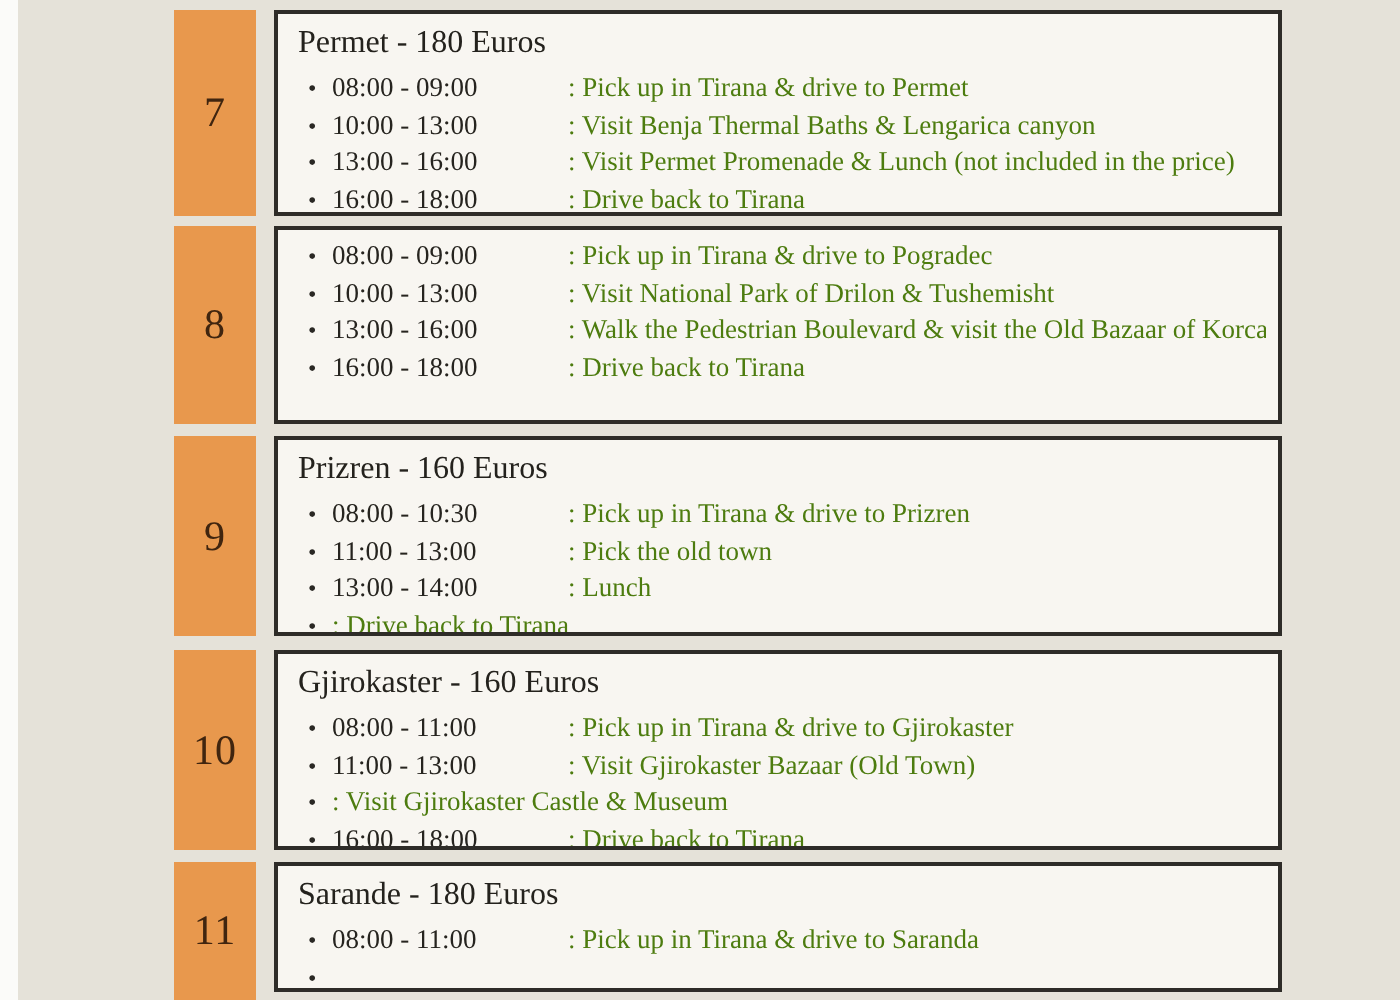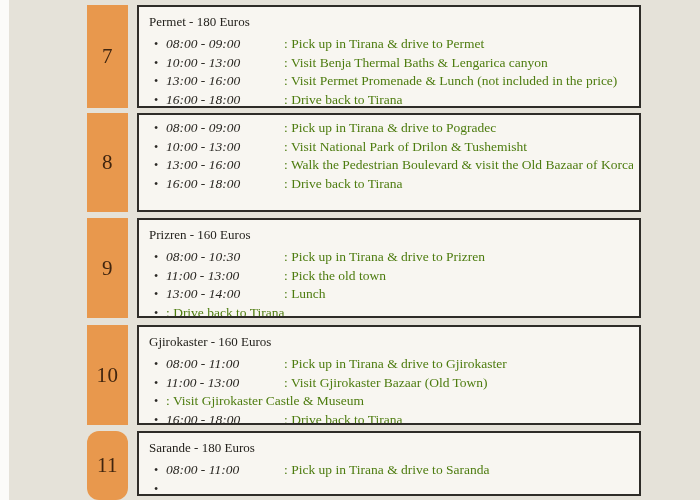--- a/index.html
+++ b/index.html
@@ -18,47 +18,47 @@
   }
   .section { position: absolute; left: 87px; width: 554px; }
   .badge {
     position: absolute; left: 0; top: 0; bottom: 0; width: 41px;
     background: #e8984d;
     display: flex; align-items: center; justify-content: center;
   }
   .badge .num {
     font-size: 21px; color: #40250f; letter-spacing: 0.5px;
   }
-  .section-11 .badge { bottom: -4px; border-radius: 12px; }
+  .section-11 .badge { bottom: -4px; }
   .card {
     position: absolute; left: 50px; right: 0; top: 0; bottom: 0;
     background: #f8f6f1;
     border: 2px solid #2e2c28;
     padding: 4px 6px 2px 10px;
     overflow: hidden;
   }
   .title {
-    font-size: 13px;
+    font-size: 16px;
     line-height: 22px;
     margin-bottom: 2px;
     color: #24221d;
     white-space: nowrap;
   }
   .row {
     display: flex; align-items: baseline;
     font-size: 13.5px;
     line-height: 18.5px;
     white-space: nowrap;
   }
   .bullet {
     width: 12px; padding-left: 5px;
     font-size: 12px; color: #2a2824;
     flex: 0 0 17px;
   }
-  .time { flex: 0 0 118px; color: #26241f; font-style: italic; }
+  .time { flex: 0 0 118px; color: #26241f; }
   .desc { flex: 1 1 auto; color: #4d7c0f; overflow: hidden; }
 </style>
 </head>
 <body>
 
 <div class="left-edge"></div>
 
 <div class="section" style="top:5px;height:103px;">
   <div class="badge">
     <span class="num">7</span>

